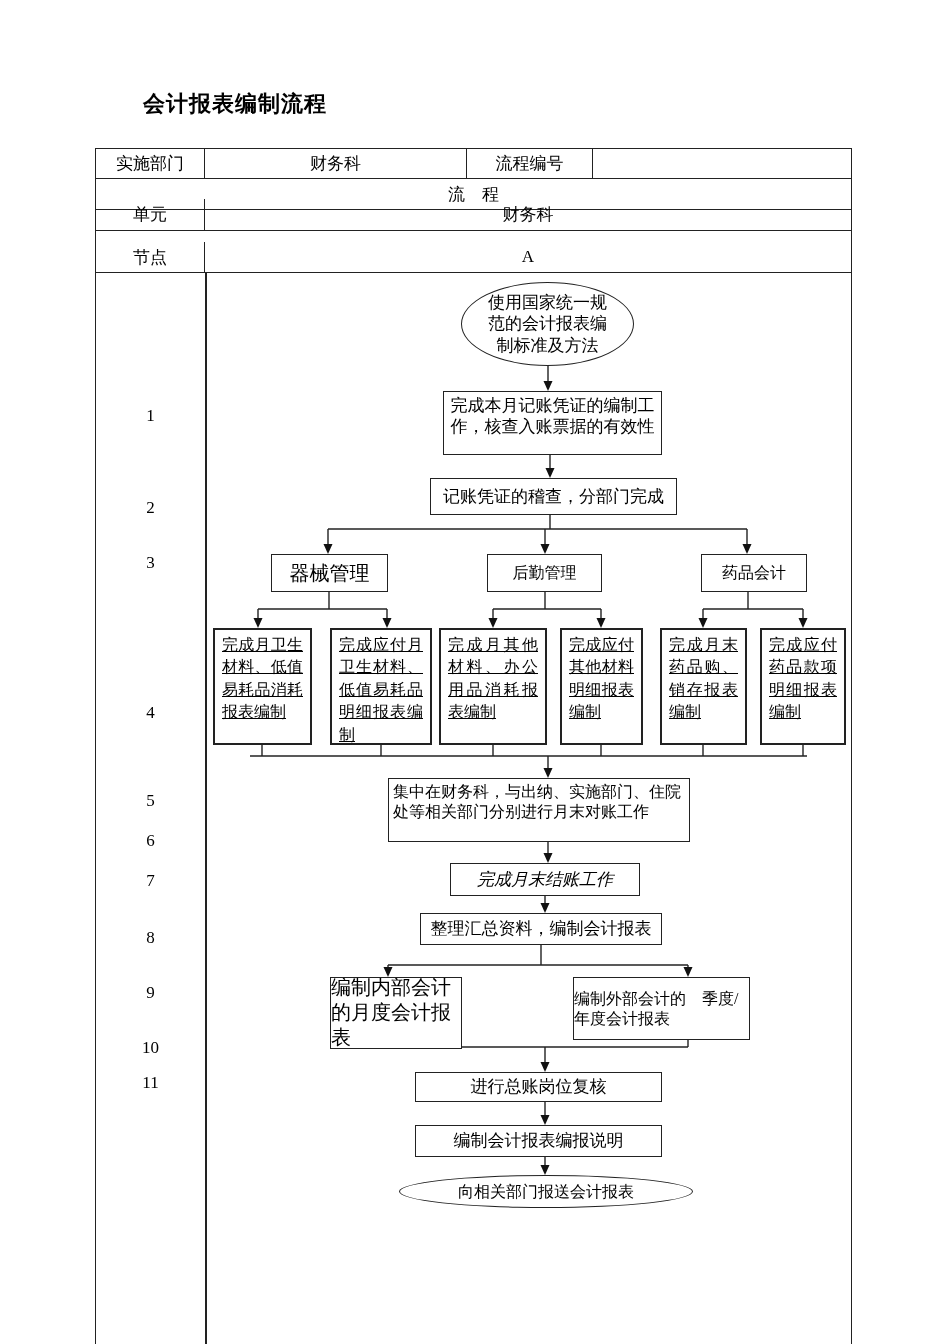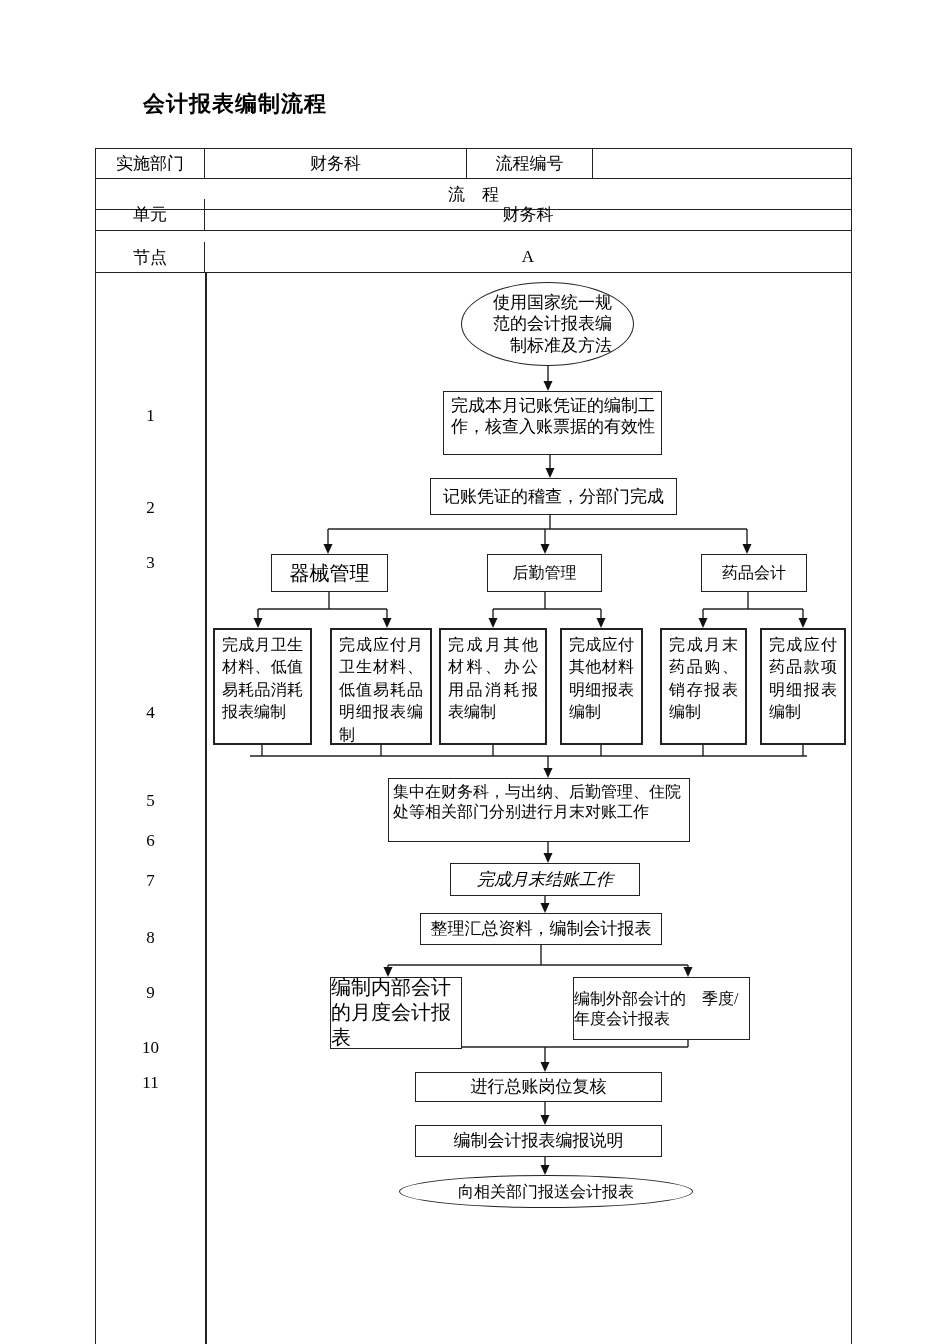--- a/index.html
+++ b/index.html
@@ -34,23 +34,23 @@
     font-size:17px; line-height:24px; color:#000;
   }
   
   .connectors { position:absolute; left:0; top:0; width:950px; height:1344px; }
   .node {
     position:absolute; box-sizing:border-box; background:#fff;
     border:1.5px solid #222; color:#000;
     display:flex; align-items:center; justify-content:center;
     text-align:left; font-size:17px; line-height:1.25; overflow:hidden;
   }
-  .node.thick { border-width:2px; }
+  .node.thick { border-width:2px;text-decoration:underline; }
   .node.topalign { align-items:flex-start; }
-  .node.leftalign { text-align:right; justify-content:flex-start; }
+  .node.leftalign { text-align:center; justify-content:flex-start; }
   .node.justify {
     text-align:justify; text-justify:inter-character;
     font-size:16px; line-height:1.4; padding:4px 7px;
   }
   .ellipse { border-radius:50%; }
 </style>
 </head>
 <body>
 
 <div class="page">
@@ -165,21 +165,21 @@
   <div class="node" style="left:487px; top:554px; width:115px; height:38px; font-size:16px;">后勤管理</div>
   <div class="node" style="left:701px; top:554px; width:106px; height:38px; font-size:16px;">药品会计</div>
 
   <div class="node thick topalign justify" style="left:213px; top:628px; width:99px;  height:117px;">完成月卫生材料、低值易耗品消耗报表编制</div>
   <div class="node thick topalign justify" style="left:330px; top:628px; width:102px; height:117px;">完成应付月卫生材料、低值易耗品明细报表编制</div>
   <div class="node thick topalign justify" style="left:439px; top:628px; width:108px; height:117px;">完成月其他材料、办公用品消耗报表编制</div>
   <div class="node thick topalign justify" style="left:560px; top:628px; width:83px;  height:117px;">完成应付其他材料明细报表编制</div>
   <div class="node thick topalign justify" style="left:660px; top:628px; width:87px;  height:117px;">完成月末药品购、销存报表编制</div>
   <div class="node thick topalign justify" style="left:760px; top:628px; width:86px;  height:117px;">完成应付药品款项明细报表编制</div>
 
-  <div class="node topalign" style="left:388px; top:778px; width:302px; height:64px; font-size:16px; padding:3px 4px;">集中在财务科，与出纳、后勤管理、住院处等相关部门分别进行月末对账工作</div>
+  <div class="node topalign" style="left:388px; top:778px; width:302px; height:64px; font-size:16px; padding:3px 4px;">集中在财务科，与出纳、实施部门、住院处等相关部门分别进行月末对账工作</div>
 
   <div class="node" style="left:450px; top:863px; width:190px; height:33px;font-style:italic;">完成月末结账工作</div>
 
   <div class="node" style="left:420px; top:913px; width:242px; height:32px;">整理汇总资料，编制会计报表</div>
 
   <div class="node" style="left:330px; top:977px; width:132px; height:72px; font-size:20px;font-family:Liberation Mono, monospace;">编制内部会计的月度会计报表</div>
   <div class="node" style="left:573px; top:977px; width:177px; height:63px; font-size:16px;">编制外部会计的　季度/年度会计报表</div>
 
   <div class="node" style="left:415px; top:1072px; width:247px; height:30px;">进行总账岗位复核</div>
 

